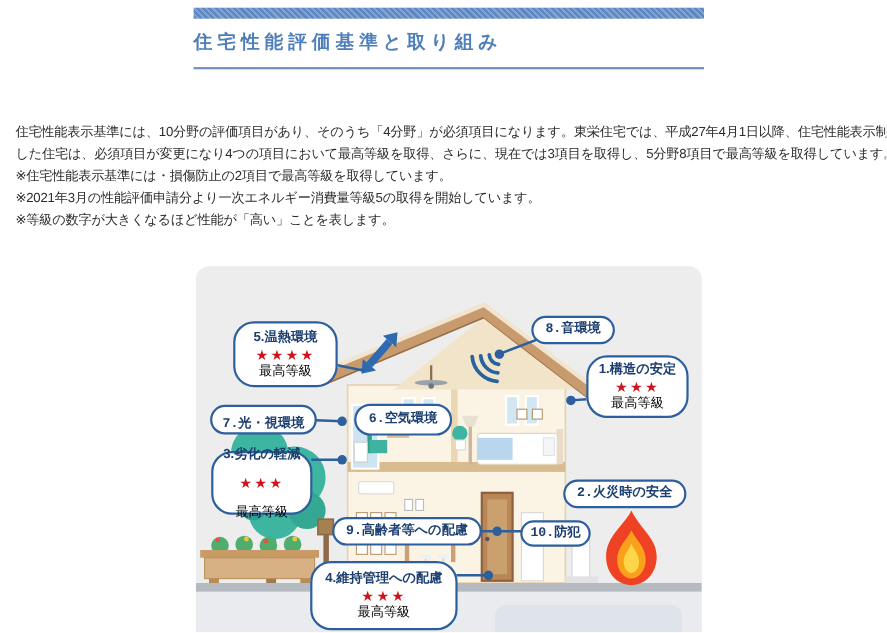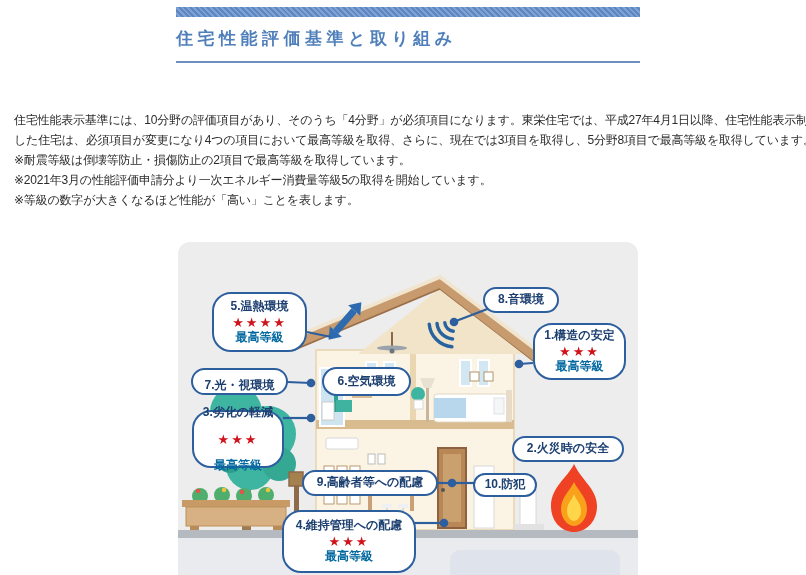--- a/index.html
+++ b/index.html
@@ -33,38 +33,38 @@
     background:#ededed; border-radius:12px 12px 0 0; overflow:hidden;
   }
   .illustration svg { position:absolute; left:0; top:0; }
 
   .co {
     position:absolute; background:#fff; border:2px solid #2d5f9e; color:#1c3f70;
     display:flex; flex-direction:column; align-items:center; justify-content:center;
     z-index:5;
   }
   .box  { border-radius:19px; }
-  .pill { border-radius:999px; }
+  .pill { border-radius:999px;font-family:Liberation Mono, monospace; }
   .co-label { font-size:12px; font-weight:bold; line-height:1.15; white-space:nowrap; }
   .co-stars { color:#d0121b; font-size:13px; letter-spacing:2px; line-height:1.25; margin-top:1px; white-space:nowrap; }
-  .co-grade { color:#0369a1; font-size:12px; font-weight:bold; line-height:1.1; white-space:nowrap; }
+  .co-grade { color:#000000; font-size:12px; font-weight:normal; line-height:1.1; white-space:nowrap; }
 </style>
 </head>
 <body>
 
 <div class="page">
 
   <div class="deco-bar"></div>
   <h1 class="page-title">住宅性能評価基準と取り組み</h1>
   <div class="title-underline"></div>
 
   <div class="intro">
     <div>住宅性能表示基準には、10分野の評価項目があり、そのうち「4分野」が必須項目になります。東栄住宅では、平成27年4月1日以降、住宅性能表示制度を申請</div>
     <div>した住宅は、必須項目が変更になり4つの項目において最高等級を取得、さらに、現在では3項目を取得し、5分野8項目で最高等級を取得しています。</div>
-    <div>※耐震等級は倒壊等防止・損傷防止の2項目で最高等級を取得しています。</div>
+    <div>※住宅性能表示基準には・損傷防止の2項目で最高等級を取得しています。</div>
     <div>※2021年3月の性能評価申請分より一次エネルギー消費量等級5の取得を開始しています。</div>
     <div>※等級の数字が大きくなるほど性能が「高い」ことを表します。</div>
   </div>
 
   <div class="illustration">
 
     <svg width="460" height="333" viewBox="0 0 460 333">
 
       <g>
         <rect x="64" y="210" width="9" height="78" fill="#9c7b50"></rect>

